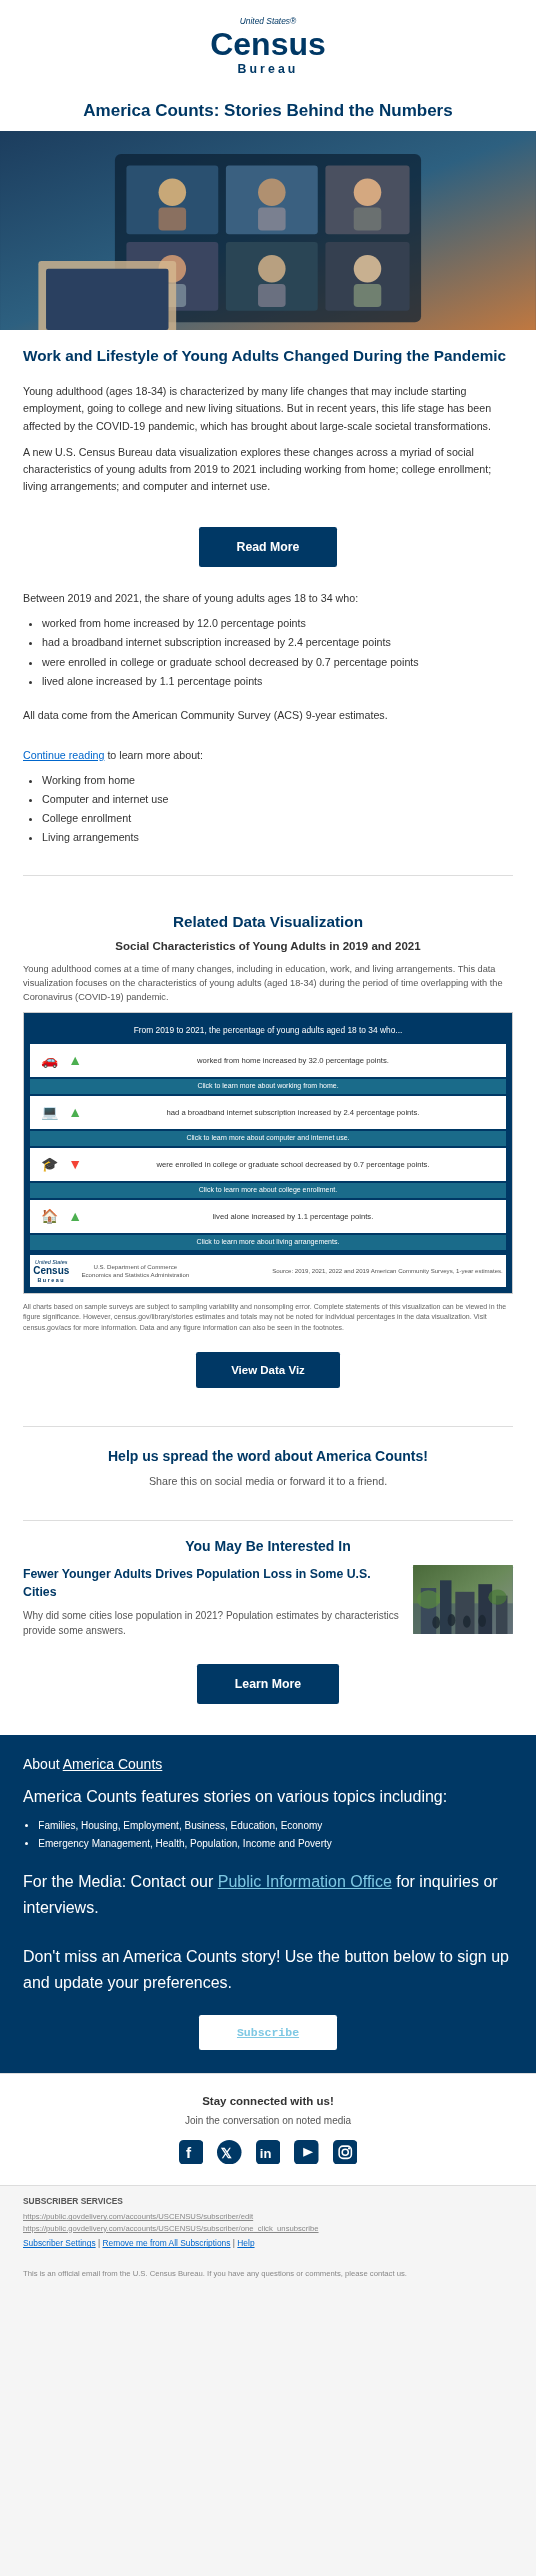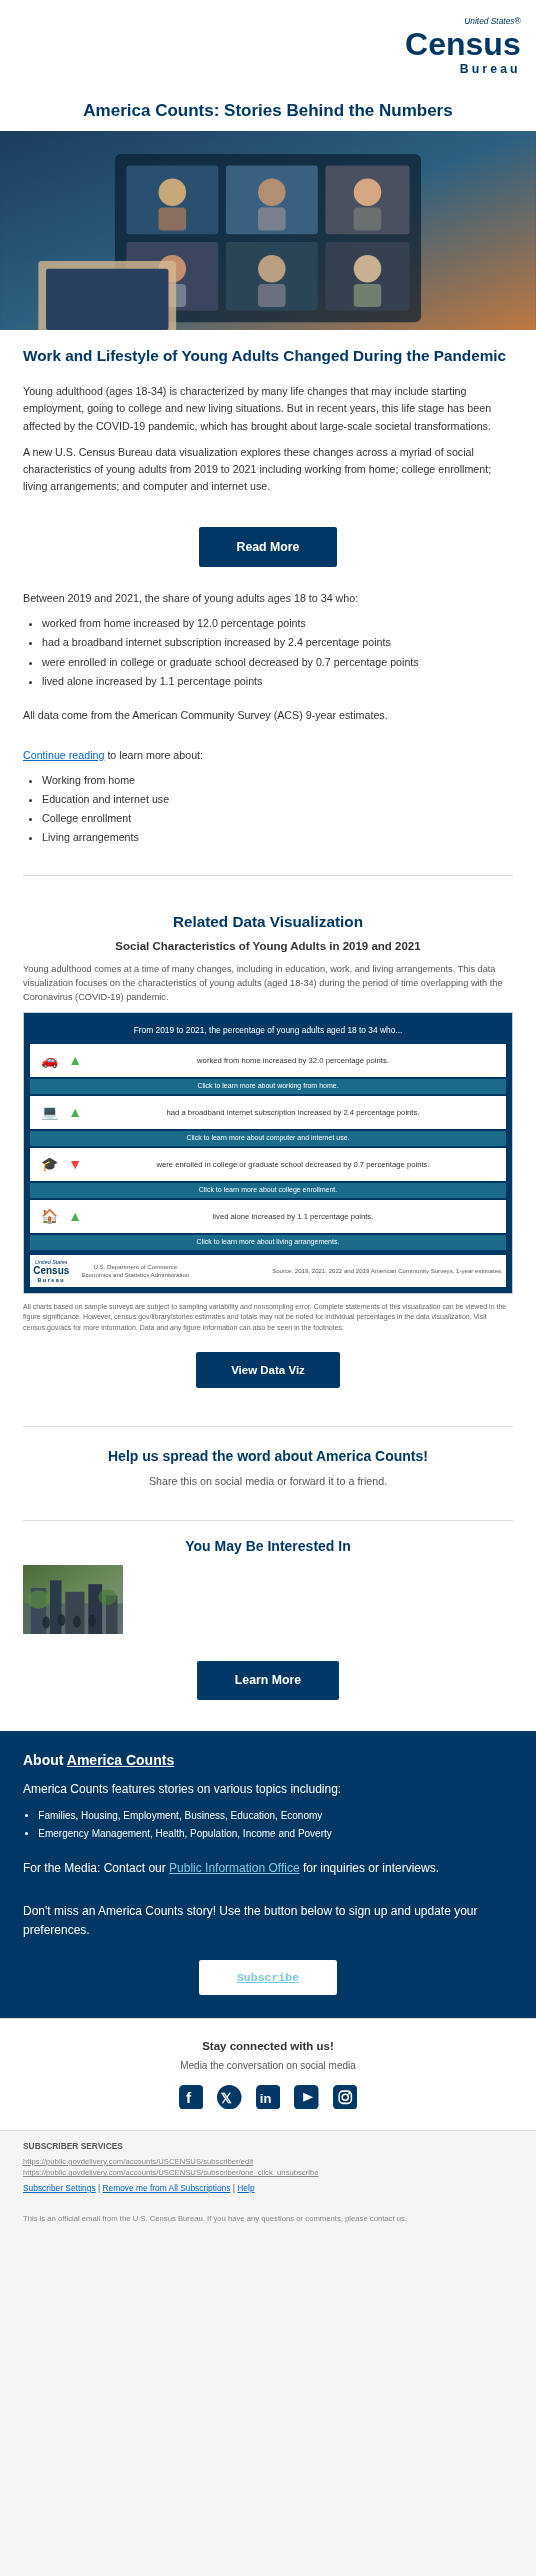--- a/index.html
+++ b/index.html
@@ -268,29 +268,29 @@
       background: linear-gradient(135deg, #5a7a5a 0%, #7a9a6a 40%, #4a6a8a 70%, #8a9090 100%);
       border-radius: 2.3px;
     }
     .about-section {
       background: #003865;
       color: #fff;
       padding: 19px 23px;
     }
     .about-section h2 {
       font-size: 14px;
-      font-weight: bold;
+      font-weight: normal;
       margin-bottom: 9.2px;
     }
     .about-section h2 a {
       color: #fff;
       text-decoration: underline;
     }
     .about-section p {
-      font-size: 12px;
+      font-size: 16px;
       line-height: 1.6;
       margin-bottom: 7.7px;
     }
     .about-section ul {
       list-style: disc;
       padding-left: 15.3px;
       font-size: 10px;
       line-height: 1.8;
     }
     .about-section a {
@@ -354,21 +354,21 @@
     }
     .disclaimer {
       padding: 6.1px 23px;
       background: #f5f5f5;
       font-size: 7.7px;
       color: #888;
     }
     .logo-container {
       display: flex;
       flex-direction: column;
-      align-items: flex-end;
+      align-items: center;
     }
     .logo-top {
       font-size: 8.4px;
       color: #003865;
       font-style: italic;
     }
     .logo-main {
       font-size: 32px;
       font-weight: 900;
       color: #003865;
@@ -467,21 +467,21 @@
       <li>lived alone increased by 1.1 percentage points</li>
     </ul>
     <br>
     <p>All data come from the American Community Survey (ACS) 9-year estimates.</p>
     <br>
     <p>
       <a href="#" class="continue-reading">Continue reading</a><span> to learn more about:</span>
     </p>
     <ul class="topics-list">
       <li>Working from home</li>
-      <li>Education and internet use</li>
+      <li>Computer and internet use</li>
       <li>College enrollment</li>
       <li>Living arrangements</li>
     </ul>
   </div>
 
   <br>
   <hr class="divider">
   <br>
 
   
@@ -548,20 +548,24 @@
     <h2>Help us spread the word about America Counts!</h2>
     <p>Share this on social media or forward it to a friend.</p>
   </div>
 
   <hr class="divider">
 
   
   <div class="interested-in-section">
     <h2>You May Be Interested In</h2>
     <div class="featured-article">
+      <div class="featured-article-text">
+        <h3>Fewer Younger Adults Drives Population Loss in Some U.S. Cities</h3>
+        <p>Why did some cities lose population in 2021? Population estimates by characteristics provide some answers.</p>
+      </div>
       <div class="featured-article-image">
         <svg width="100" height="69" viewBox="0 0 130 90" xmlns="http://www.w3.org/2000/svg">
           <defs>
             <linearGradient id="imgGrad" x1="0%" y1="0%" x2="100%" y2="100%">
               <stop offset="0%" style="stop-color:#4a6a3a;stop-opacity:1"></stop>
               <stop offset="50%" style="stop-color:#6a8a5a;stop-opacity:1"></stop>
               <stop offset="100%" style="stop-color:#8a9090;stop-opacity:1"></stop>
             </linearGradient>
           </defs>
           <rect width="130" height="90" fill="url(#imgGrad)"></rect>
@@ -608,21 +612,21 @@
     <br>
     <p>Don't miss an America Counts story! Use the button below to sign up and update your preferences.</p>
     <div class="subscribe-btn-container">
       <a href="#" class="subscribe-btn">Subscribe</a>
     </div>
   </div>
 
   
   <div class="social-section">
     <h3>Stay connected with us!</h3>
-    <p>Media the conversation on social media</p>
+    <p>Join the conversation on noted media</p>
     <div class="social-icons">
       <a href="#" class="social-icon" title="Facebook">
         <svg width="24.5" height="24.5" viewBox="0 0 32 32" fill="#003865" style="font-size:28px">
             <rect width="32" height="32" rx="6" fill="#003865"></rect>
             <text x="9" y="24" fill="white" font-size="20" font-weight="bold" font-family="Arial">f</text>
           </svg>
       </a>
       <a href="#" class="social-icon" title="Twitter">
         <svg width="24.5" height="24.5" viewBox="0 0 32 32" fill="#003865" style="font-size:28px">
             <rect width="32" height="32" rx="16" fill="#003865"></rect>

